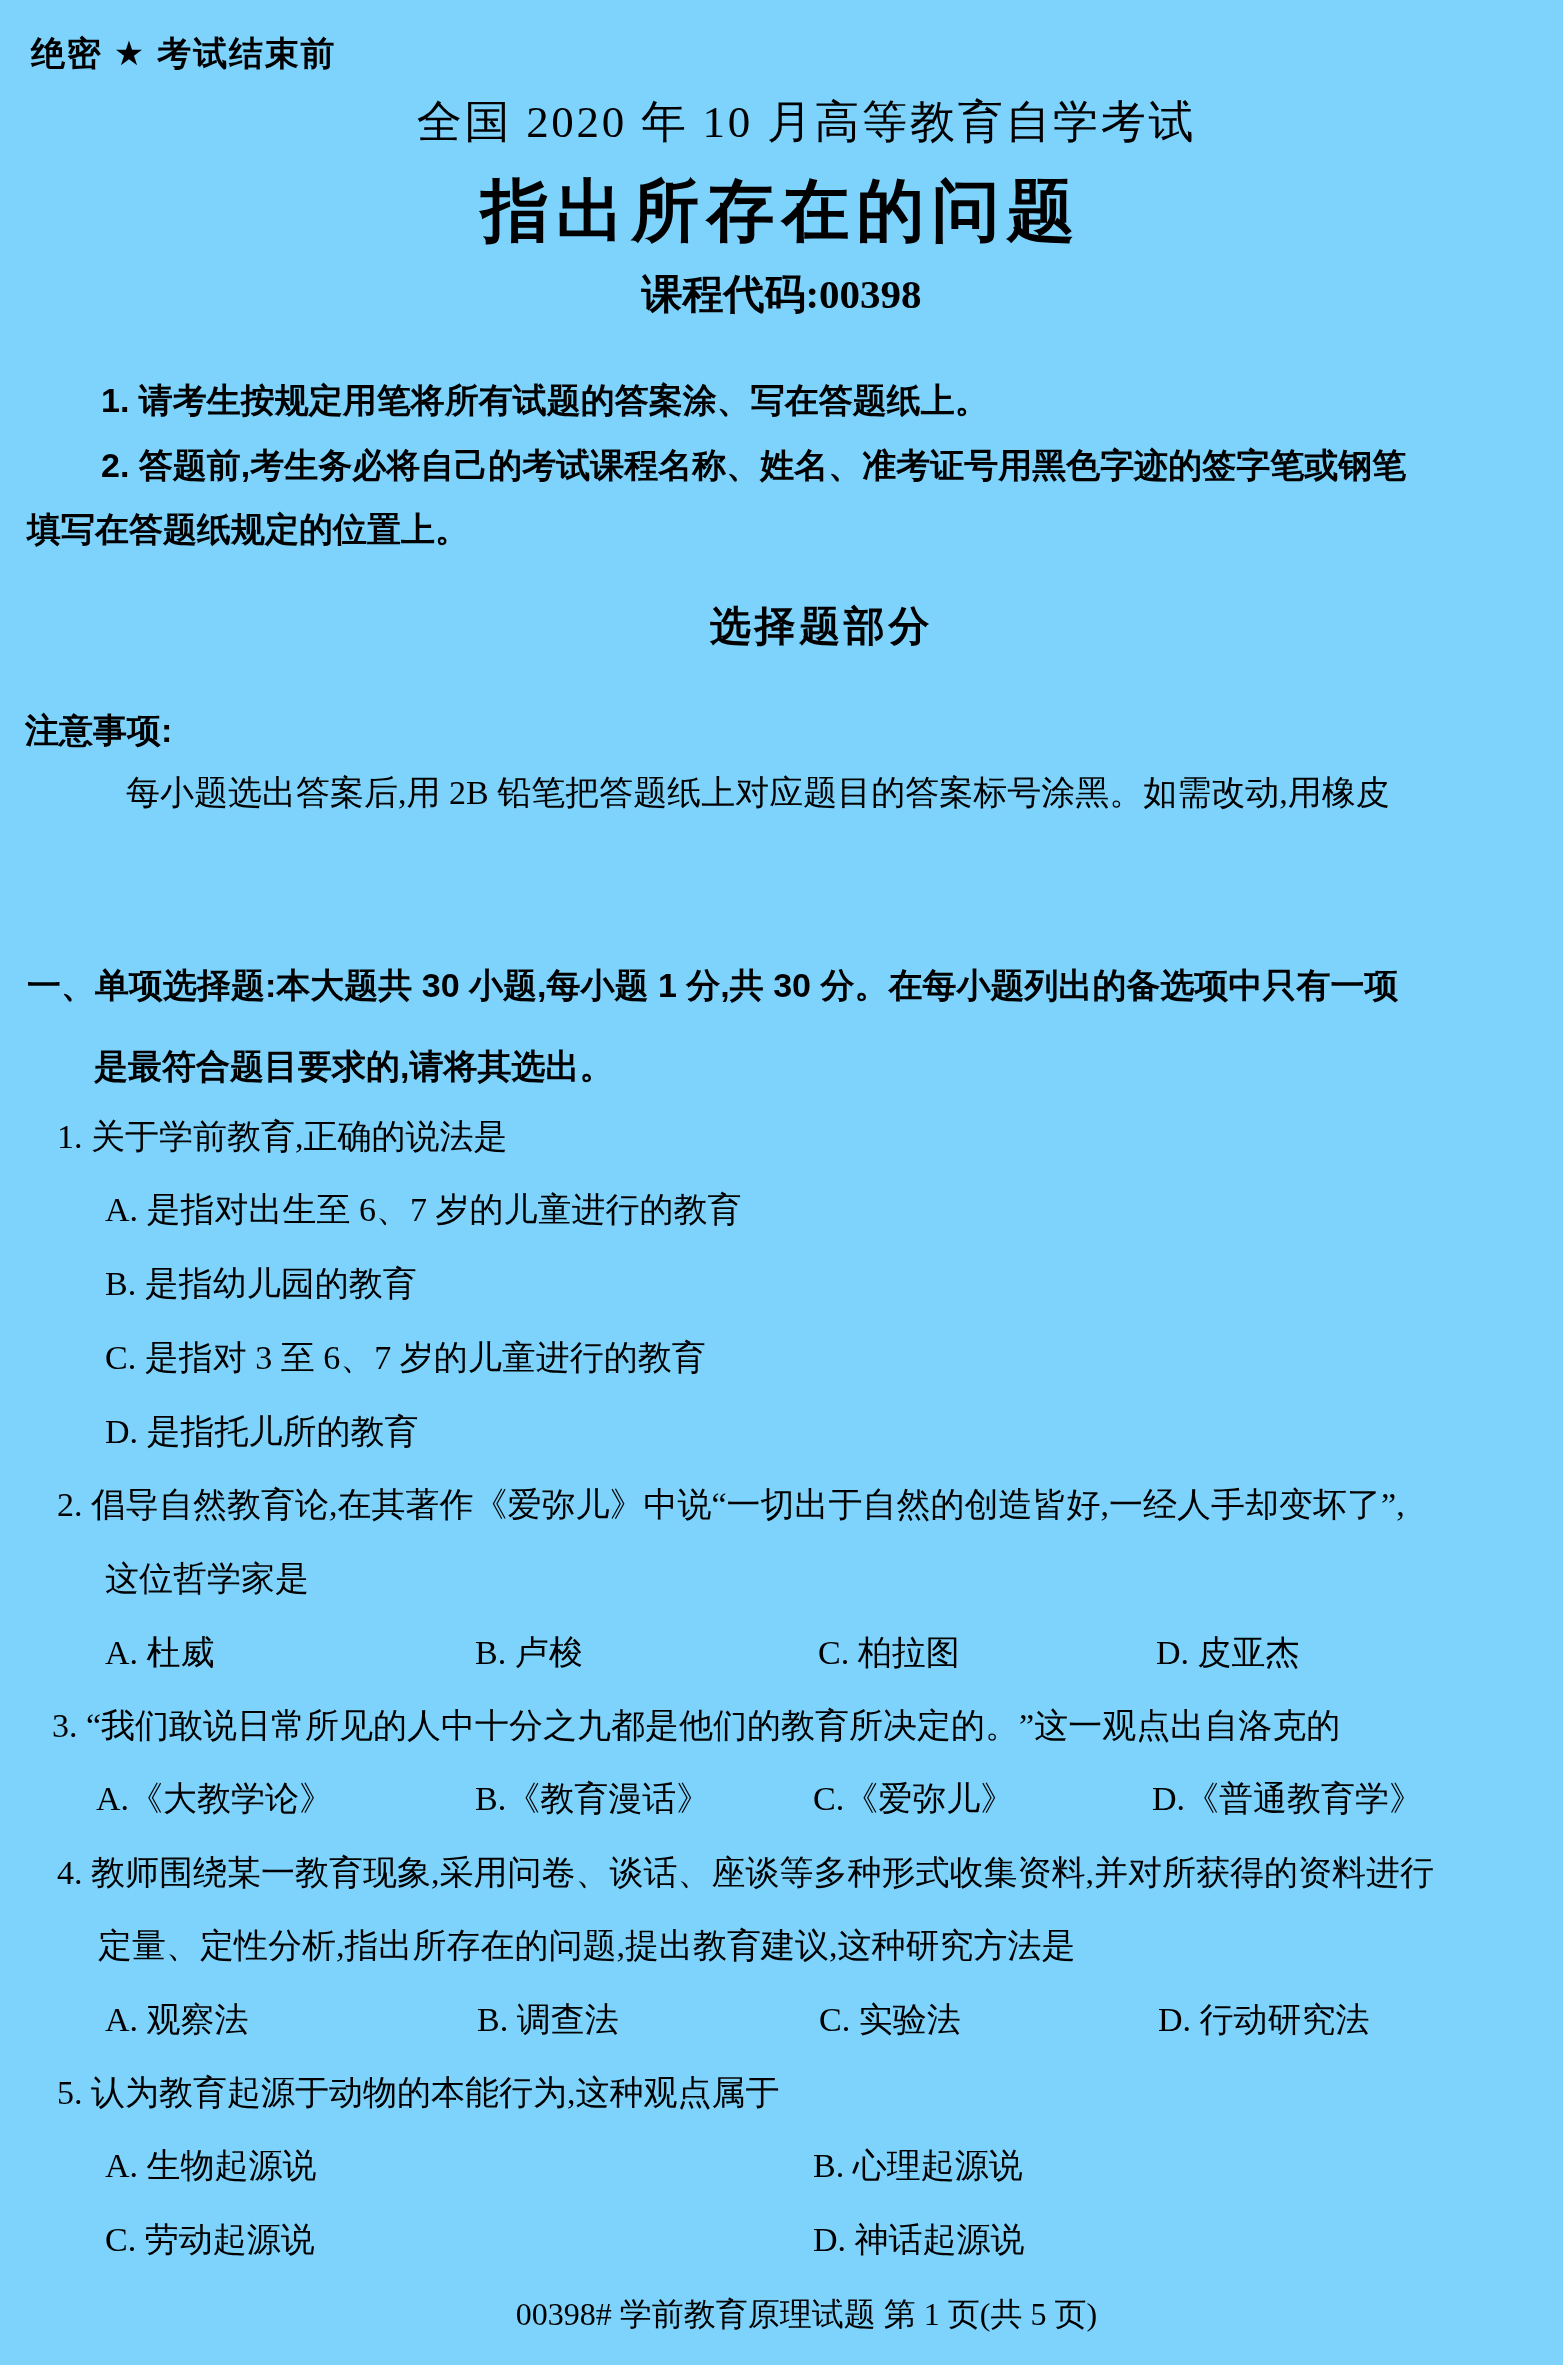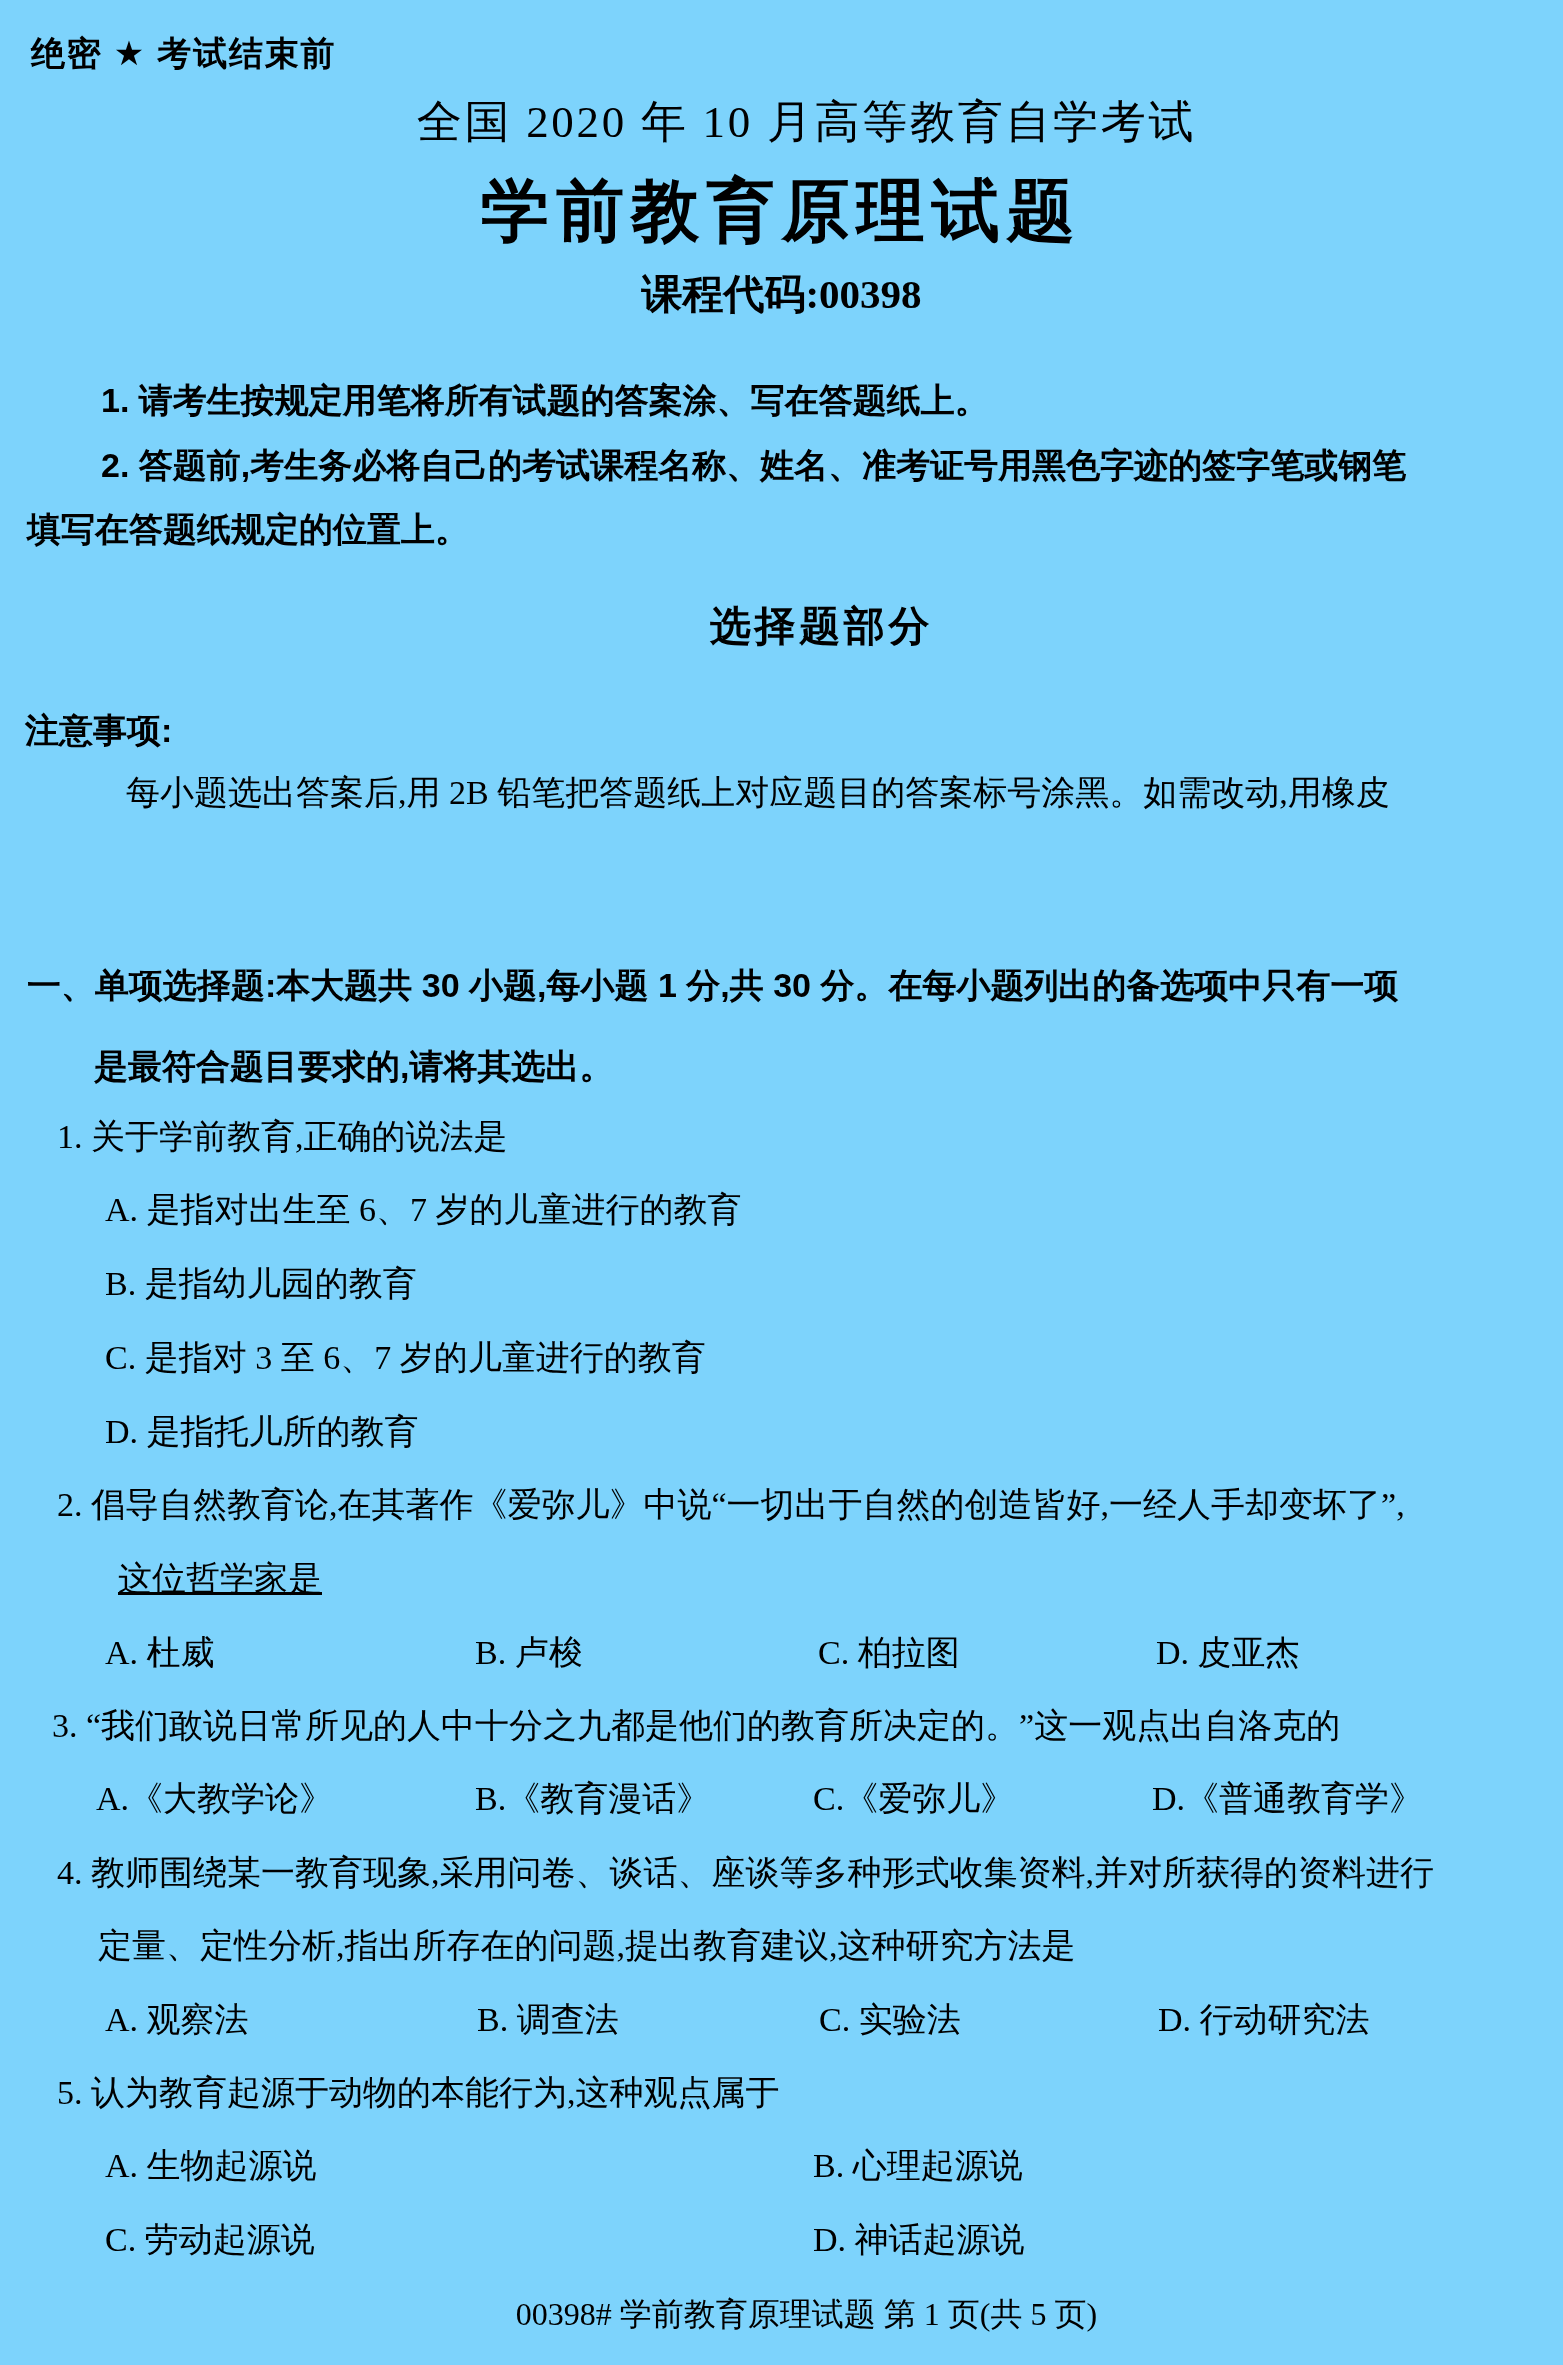--- a/index.html
+++ b/index.html
@@ -44,21 +44,21 @@
 </style>
 </head>
 <body>
 
 <div class="page">
 
   <div class="line hei security" style="top:36px; left:31px;">绝密 ★ 考试结束前</div>
 
   <div class="line serif exam-title center" style="top:100px;">全国 2020 年 10 月高等教育自学考试</div>
 
-  <div class="line hei paper-title center" style="top:176px;">学前教育原理试题</div>
+  <div class="line hei paper-title center" style="top:176px;">指出所存在的问题</div>
 
   <div class="line course-code center" style="top:274px;">课程代码:00398</div>
 
   <div class="line hei body-size" style="top:383px; left:101px;">1. 请考生按规定用笔将所有试题的答案涂、写在答题纸上。</div>
 
   <div class="line hei body-size" style="top:448px; left:101px;">2. 答题前,考生务必将自己的考试课程名称、姓名、准考证号用黑色字迹的签字笔或钢笔</div>
 
   <div class="line hei body-size" style="top:512px; left:27px;">填写在答题纸规定的位置上。</div>
 
   <div class="line hei section-title center" style="top:606px;padding-left:40px;">选择题部分</div>
@@ -77,21 +77,21 @@
   <div class="line serif body-size" style="top:1193px; left:80px;">A. 是指对出生至 6、7 岁的儿童进行的教育</div>
 
   <div class="line serif body-size" style="top:1267px; left:80px;">B. 是指幼儿园的教育</div>
 
   <div class="line serif body-size" style="top:1341px; left:80px;">C. 是指对 3 至 6、7 岁的儿童进行的教育</div>
 
   <div class="line serif body-size" style="top:1415px; left:80px;">D. 是指托儿所的教育</div>
 
   <div class="line serif body-size" style="top:1488px; left:32px;">2. 倡导自然教育论,在其著作《爱弥儿》中说“一切出于自然的创造皆好,一经人手却变坏了”,</div>
 
-  <div class="line serif body-size" style="top:1562px; left:93px;text-decoration:underline;">这位哲学家是</div>
+  <div class="line serif body-size" style="top:1562px; left:80px;">这位哲学家是</div>
 
   <div class="line serif body-size" style="top:1636px; left:80px;">A. 杜威</div>
   <div class="line serif body-size" style="top:1636px; left:450px;">B. 卢梭</div>
   <div class="line serif body-size" style="top:1636px; left:793px;">C. 柏拉图</div>
   <div class="line serif body-size" style="top:1636px; left:1131px;">D. 皮亚杰</div>
 
   <div class="line serif body-size" style="top:1709px; left:27px;">3. “我们敢说日常所见的人中十分之九都是他们的教育所决定的。”这一观点出自洛克的</div>
 
   <div class="line serif body-size" style="top:1782px; left:71px;">A.《大教学论》</div>
   <div class="line serif body-size" style="top:1782px; left:450px;">B.《教育漫话》</div>

